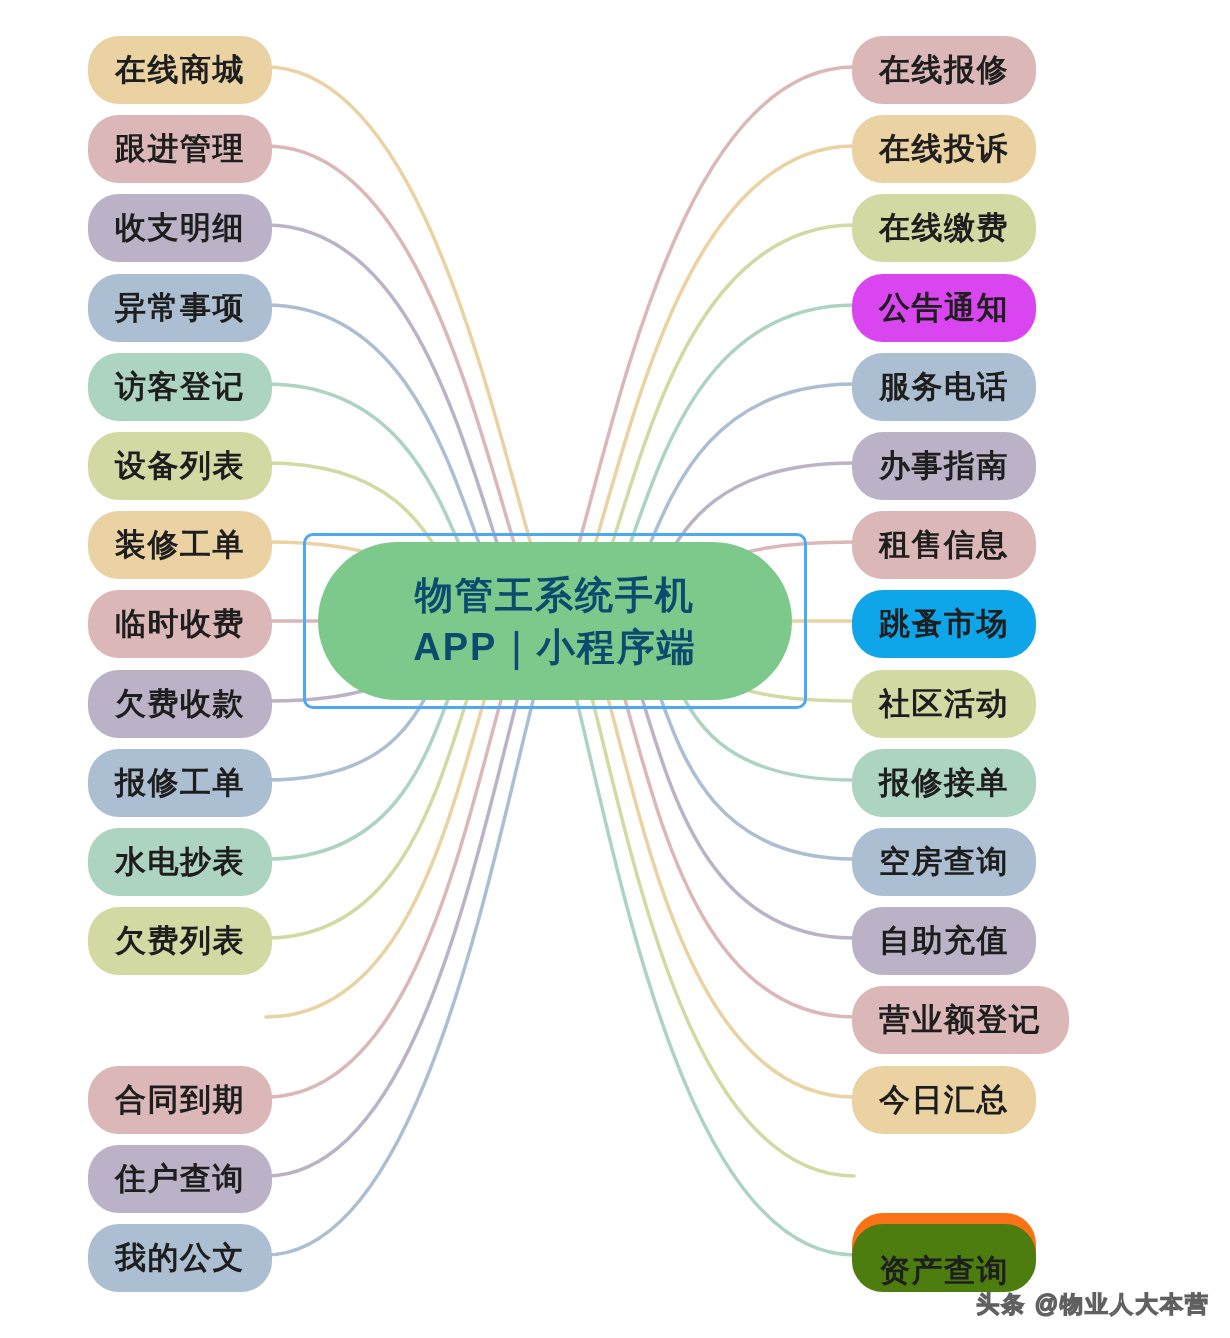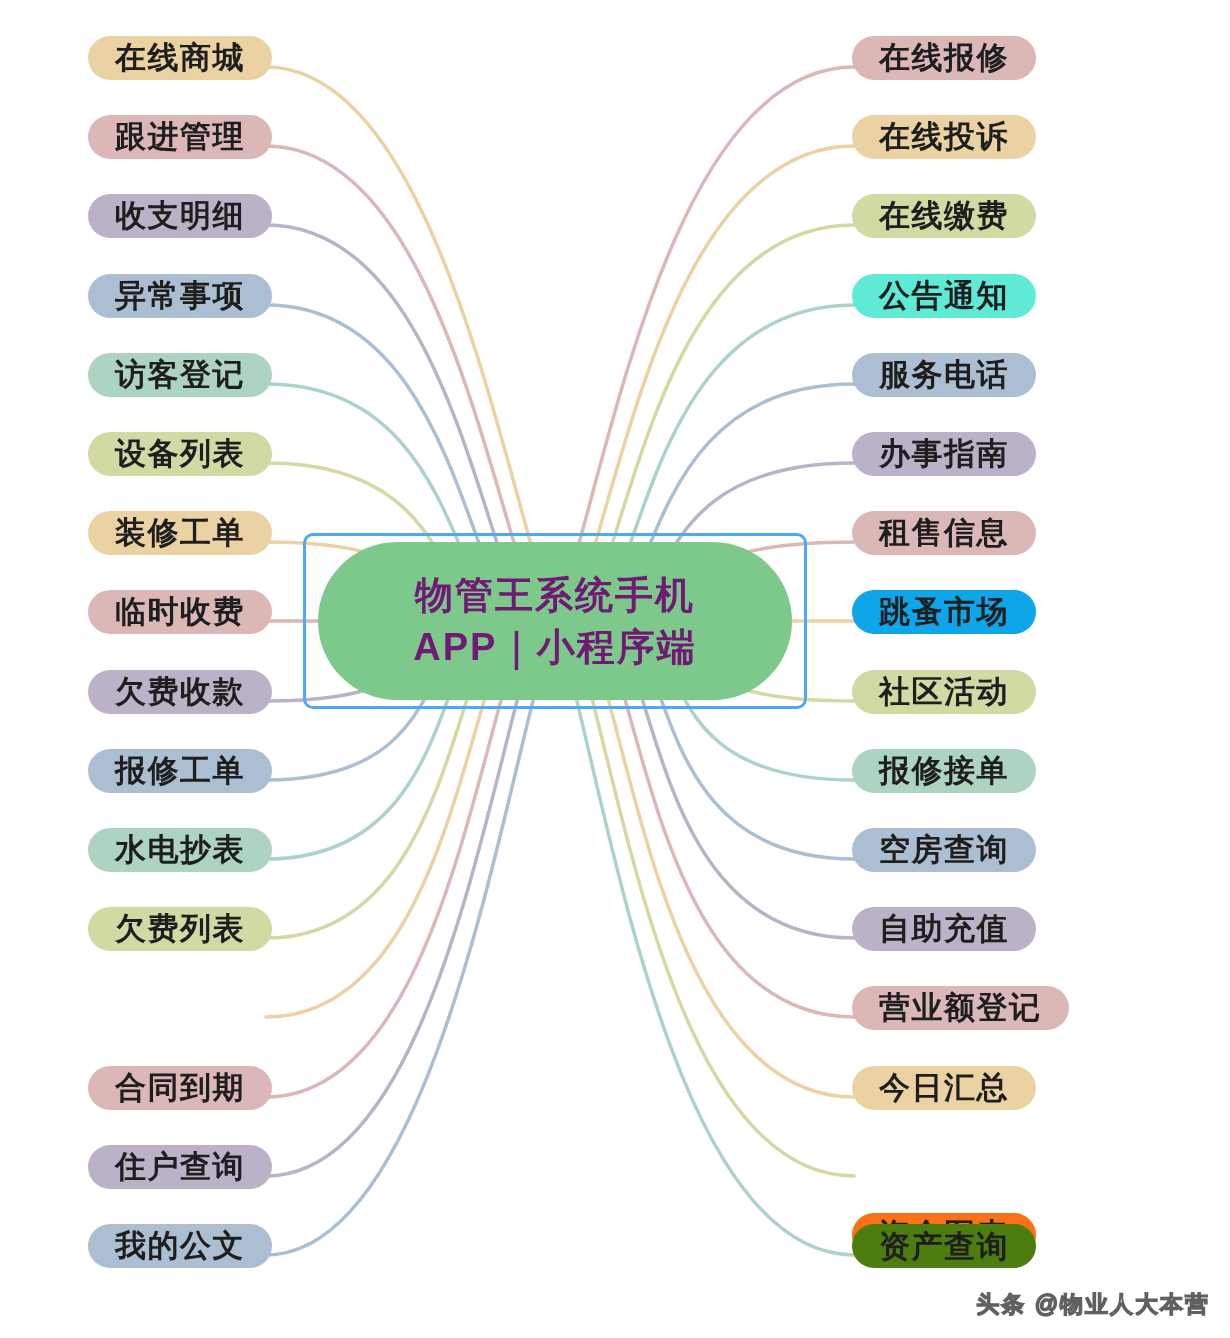--- a/index.html
+++ b/index.html
@@ -7,21 +7,21 @@
     position:relative;
     width:1230px;height:1338px;
     background:#ffffff;
     overflow:hidden;
     font-family:"Liberation Sans", sans-serif;
   }
   #links{position:absolute;left:0;top:0;z-index:1;}
   .pill{
     position:absolute;
     z-index:3;
-    height:44px;
+    height:68px;
     display:inline-flex;
     align-items:center;
     justify-content:center;
     padding:0 27px;
     border-radius:31px;
     box-sizing:border-box;
     white-space:nowrap;
     cursor:pointer;
   }
   .pill span{
@@ -105,21 +105,21 @@
       <path d="M 854 701 C 664 701, 701 638.6, 653 621" fill="none" stroke="#d3d9a3" stroke-width="3.5" stroke-linecap="round"></path>
       <path d="M 854 780 C 664 780, 687 655.98, 639 621" fill="none" stroke="#add4c0" stroke-width="3.5" stroke-linecap="round"></path>
       <path d="M 854 859 C 664 859, 673 673.36, 625 621" fill="none" stroke="#acbed2" stroke-width="3.5" stroke-linecap="round"></path>
       <path d="M 854 938 C 664 938, 659 690.74, 611 621" fill="none" stroke="#bcb2c8" stroke-width="3.5" stroke-linecap="round"></path>
       <path d="M 854 1017 C 664 1017, 645 708.12, 597 621" fill="none" stroke="#dcb7b8" stroke-width="3.5" stroke-linecap="round"></path>
       <path d="M 854 1097 C 664 1097, 631 725.72, 583 621" fill="none" stroke="#ebd2a3" stroke-width="3.5" stroke-linecap="round"></path>
       <path d="M 854 1176 C 664 1176, 617 743.1, 569 621" fill="none" stroke="#d3d9a3" stroke-width="3.5" stroke-linecap="round"></path>
       <path d="M 854 1255 C 664 1255, 603 760.48, 555 621" fill="none" stroke="#add4c0" stroke-width="3.5" stroke-linecap="round"></path>
     </svg>
 
-  <div id="center-pill" style="background: rgb(124, 201, 139); color: #701a75;">
+  <div id="center-pill" style="background: rgb(124, 201, 139); color: #0c4a6e;">
     <div class="cline">物管王系统手机</div>
     <div class="cline">APP｜小程序端</div>
   </div>
   <div id="center-sel" style="border-color: rgb(77, 169, 241);"></div>
 
   <div id="watermark">头条 @物业人大本营</div>
 <div class="pill" style="top: 36px; background: rgb(235, 210, 163); left: 88px;">
       <span>在线商城</span>
     </div>
     <div class="pill" style="top: 115px; background: rgb(220, 183, 184); left: 88px;">
@@ -166,21 +166,21 @@
     </div>
     <div class="pill" style="top: 36px; background: rgb(220, 183, 184); left: 852px;">
       <span>在线报修</span>
     </div>
     <div class="pill" style="top: 115px; background: rgb(235, 210, 163); left: 852px;">
       <span>在线投诉</span>
     </div>
     <div class="pill" style="top: 194px; background: rgb(211, 217, 163); left: 852px;">
       <span>在线缴费</span>
     </div>
-    <div class="pill" style="top: 274px; background: #5eead4; left: 852px; justify-content: center;">
+    <div class="pill" style="top: 274px; background: #d946ef; left: 852px; justify-content: center;">
       <span>公告通知</span>
     </div>
     <div class="pill" style="top: 353px; background: rgb(172, 190, 210); left: 852px;">
       <span>服务电话</span>
     </div>
     <div class="pill" style="top: 432px; background: rgb(188, 178, 200); left: 852px;">
       <span>办事指南</span>
     </div>
     <div class="pill" style="top: 511px; background: rgb(220, 183, 184); left: 852px;">
       <span>租售信息</span>

